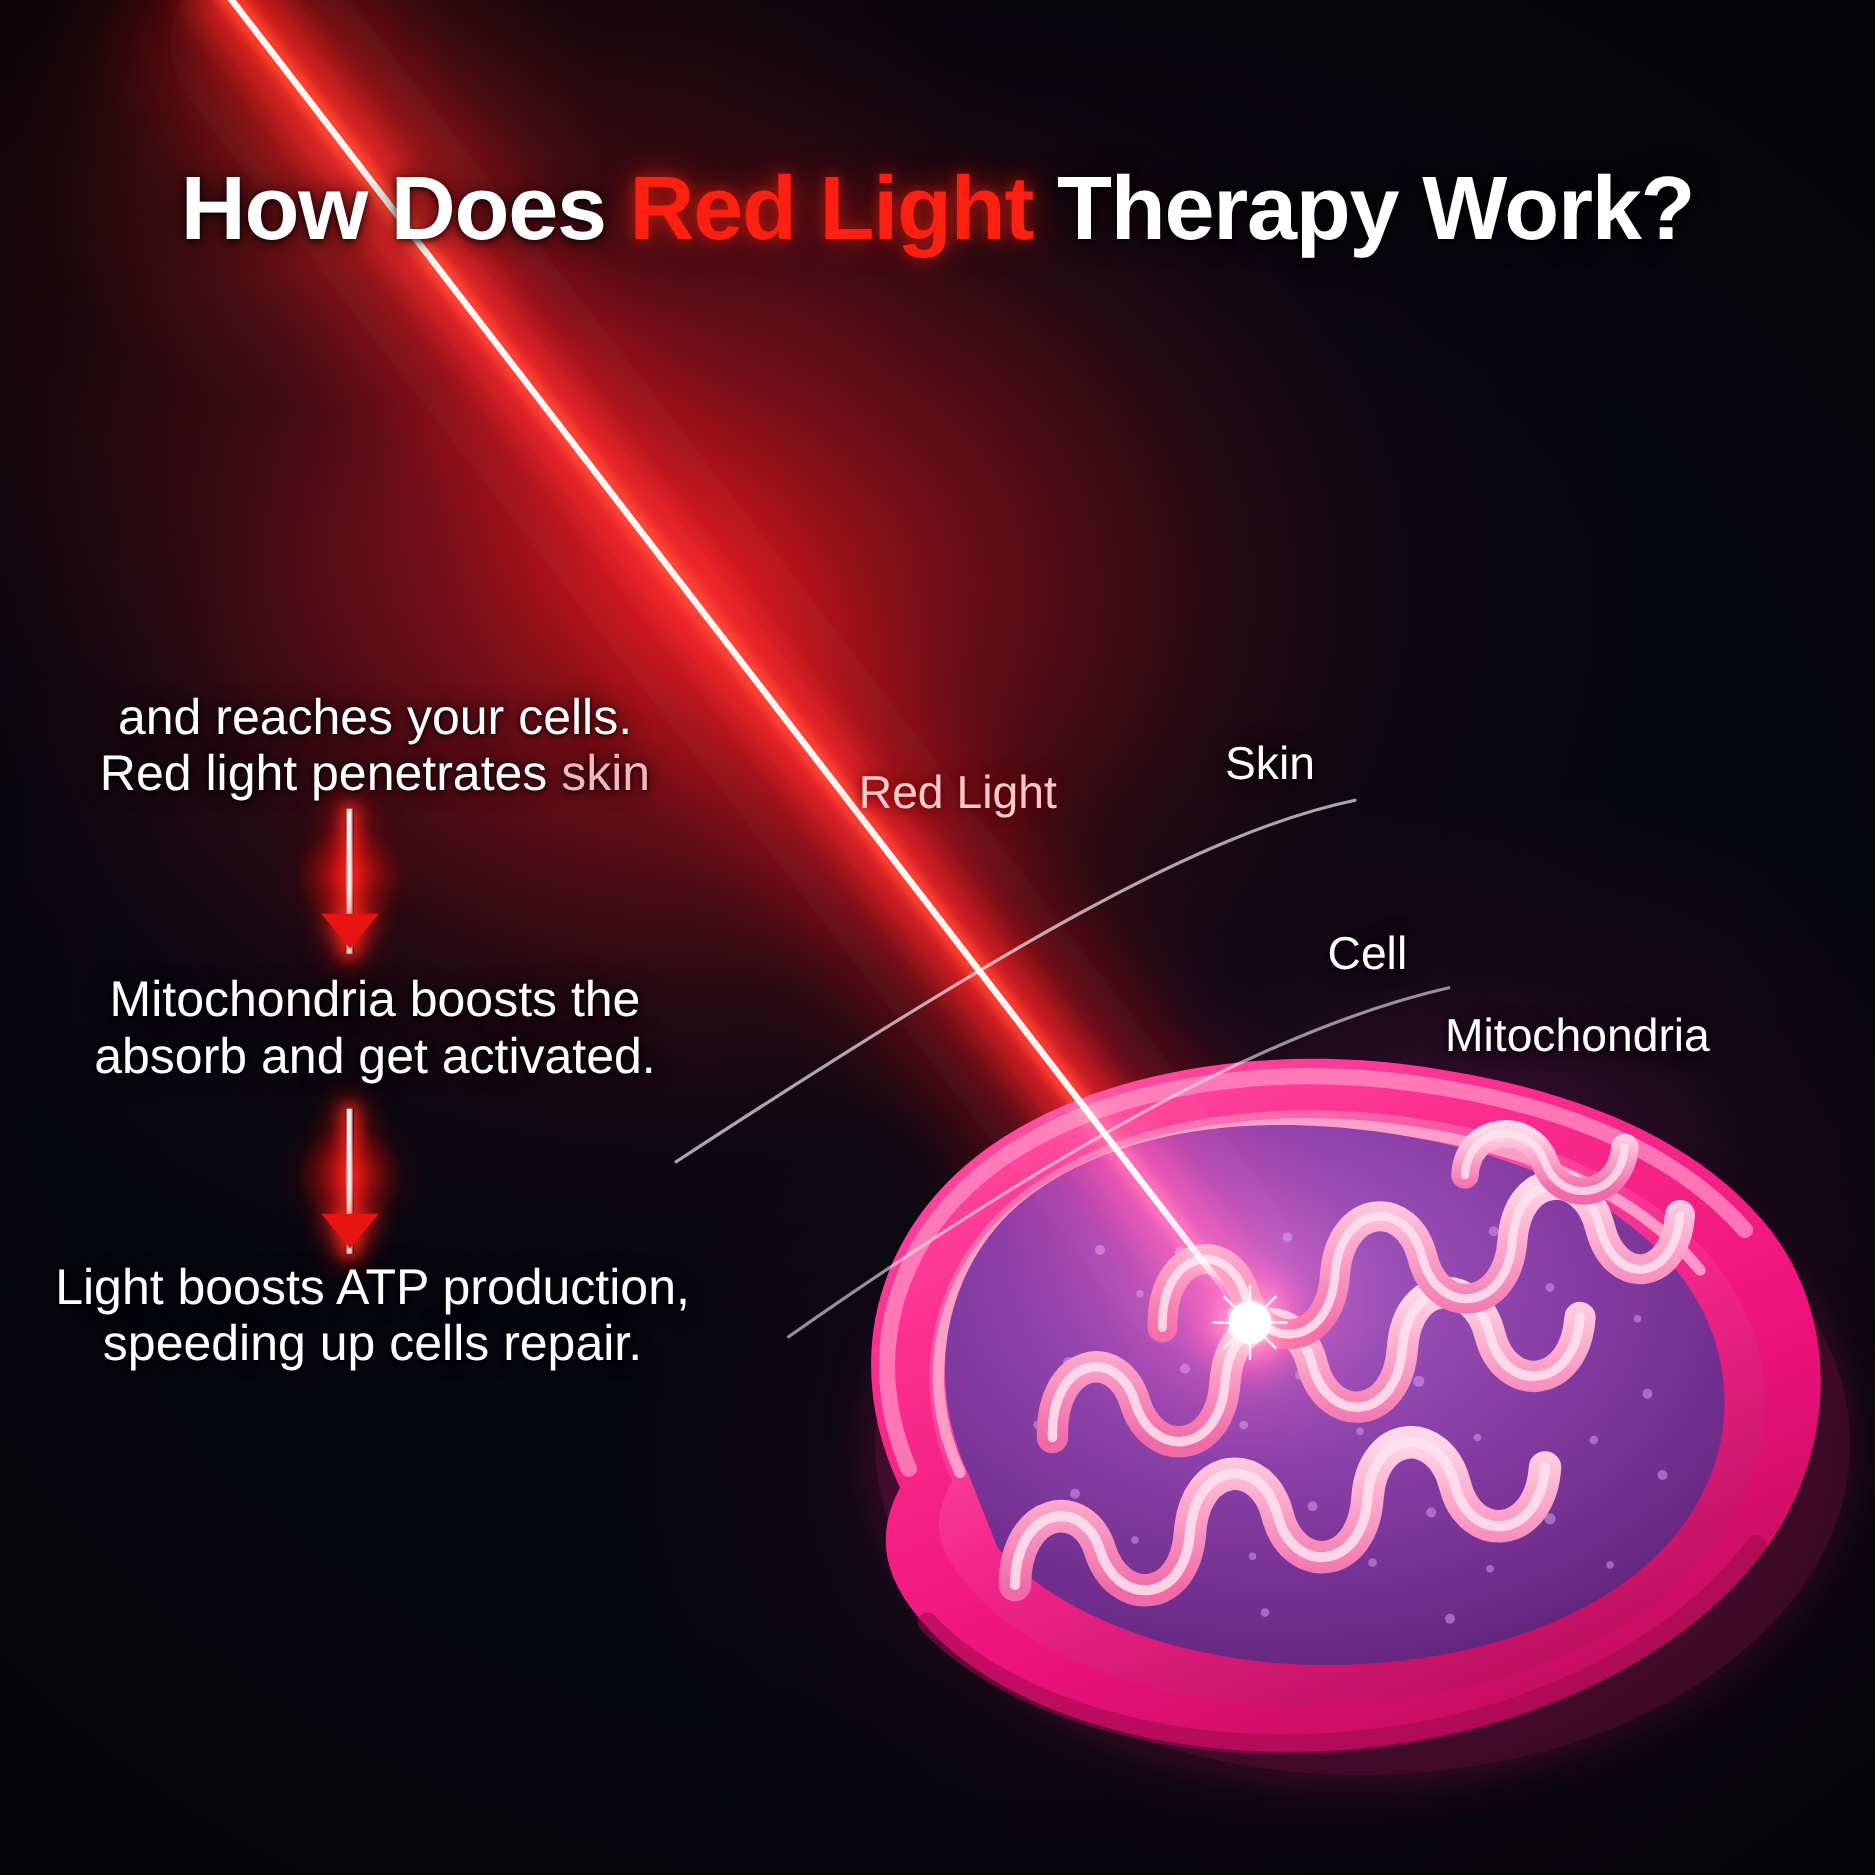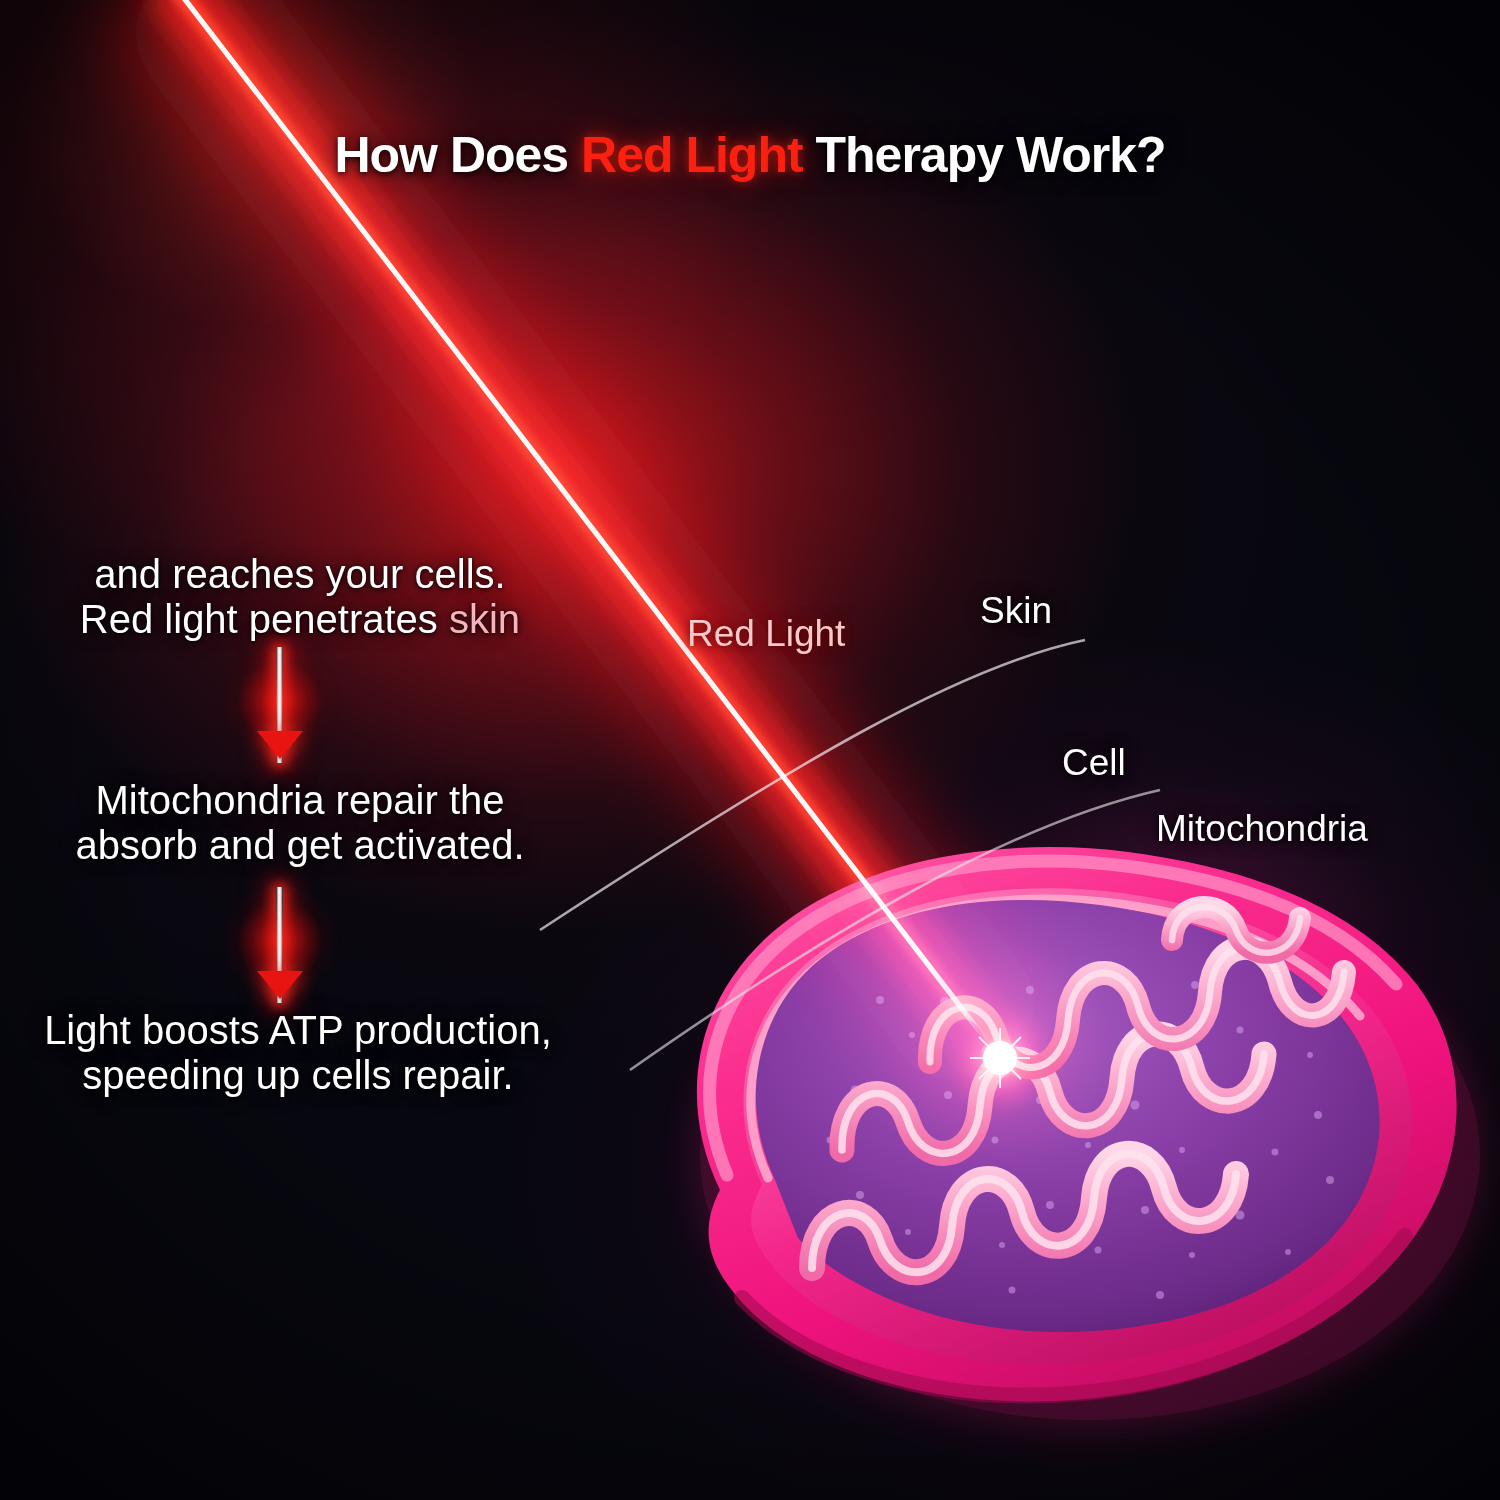--- a/index.html
+++ b/index.html
@@ -28,21 +28,21 @@
   #glow-mito-halo{
      background:radial-gradient(ellipse 430px 300px at 1180px 930px,
         rgba(190,22,110,.30) 0%, rgba(90,8,55,.12) 50%, rgba(0,0,0,0) 100%);
      mix-blend-mode:screen;}
   #vignette{
      background:radial-gradient(ellipse 1100px 950px at 750px 760px,
         rgba(0,0,0,0) 55%, rgba(0,0,0,.55) 100%);}
 
   
   #title{position:absolute;left:0;top:126px;width:1500px;text-align:center;
-         font-size:50px;font-weight:700;letter-spacing:-1px;color:#ffffff;
+         font-size:72px;font-weight:700;letter-spacing:-1px;color:#ffffff;
          white-space:nowrap;z-index:40;
          text-shadow:0 0 22px rgba(0,0,0,.75), 0 2px 6px rgba(0,0,0,.8);}
   #title .hl{color:#fb2010;
          text-shadow:0 0 26px rgba(255,30,12,.60),0 0 10px rgba(255,40,20,.45);}
 
   
   .step-text{position:absolute;text-align:center;color:#ffffff;
              font-size:40px;line-height:1.12;z-index:38;
              text-shadow:0 0 18px rgba(0,0,0,.85),0 1px 4px rgba(0,0,0,.9);}
   #step-1{left:20px;top:552px;width:560px;}
@@ -353,21 +353,21 @@
     <div><span>Red light penetrates </span><span class="tint-skin">skin</span></div>
   </div>
 
   <div class="arrow-div" id="arrow-1">
     <div class="bloom"></div>
     <div class="shaft"></div>
     <div class="head"></div>
   </div>
 
   <div class="step-text" id="step-2">
-    <div>Mitochondria repair the</div>
+    <div>Mitochondria boosts the</div>
     <div>absorb and get activated.</div>
   </div>
 
   <div class="arrow-div" id="arrow-2">
     <div class="bloom"></div>
     <div class="shaft"></div>
     <div class="head"></div>
   </div>
 
   <div class="step-text" id="step-3">

